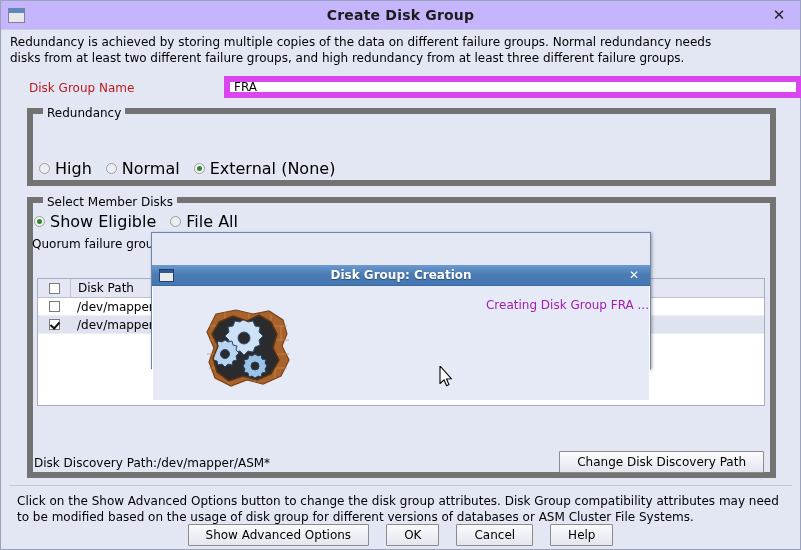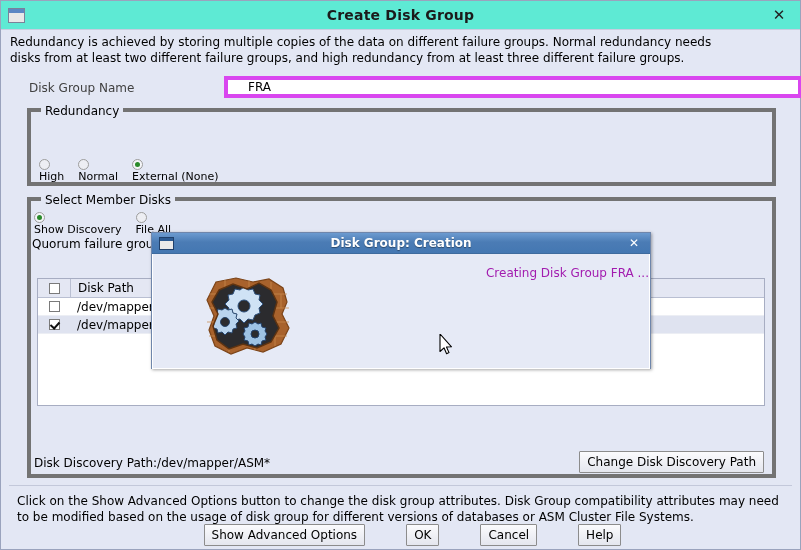--- a/index.html
+++ b/index.html
@@ -11,21 +11,21 @@
   }
   .window{
     position:absolute;left:0;top:0;width:801px;height:550px;
     background:#e3e7f4;
     border:1px solid #9aa3bd;
     box-sizing:border-box;
   }
   
   .titlebar{
     position:relative;height:28px;
-    background:#5eead4;
+    background:#c4b5fd;
     border-bottom:1px solid #c8cde0;
     display:flex;align-items:center;
   }
   .win-icon{
     width:17px;height:15px;margin-left:7px;
     border:1px solid #7b8199;background:#e8e8e8;
     box-sizing:border-box;position:relative;
   }
   .win-icon:before{
     content:"";position:absolute;left:0;top:0;right:0;height:4px;
@@ -40,48 +40,47 @@
     position:absolute;right:10px;top:4px;
     width:22px;height:20px;line-height:20px;text-align:center;
     font-size:15px;font-weight:bold;color:#222;cursor:pointer;
   }
   
   .content{position:relative;height:521px;}
   .row-name{
     position:absolute;left:28px;top:46px;width:745px;height:24px;
     display:flex;align-items:center;
   }
-  .lbl-name{font-size:12px;color:#404040;}
+  .lbl-name{font-size:12px;color:#b91c1c;}
   .inp-name{
     position:absolute;left:195px;top:0;width:578px;height:22px;
-    border:4px solid #d946ef;background:#fff;
+    border:6px solid #d946ef;background:#fff;
     box-sizing:border-box;font-family:inherit;font-size:12px;
-    padding:0 20px;color:#000;outline:none;
+    padding:0 4px;color:#000;outline:none;
   }
   
   .group{
-    position:absolute;border:4px solid #737373;
+    position:absolute;border:6px solid #737373;
     box-sizing:border-box;background:transparent;
   }
   .group > .legend{
     position:absolute;top:-8px;left:10px;
     background:#e3e7f4;padding:0 4px;font-size:12px;color:#000;
   }
   #grp-redundancy{left:24px;top:78px;width:749px;height:78px;}
   #grp-disks{left:24px;top:167px;width:749px;height:281px;}
   .para{
     position:absolute;font-size:12px;line-height:16px;color:#000;
   }
   #red-text{left:9px;top:4px;width:730px;}
   .radio-row{position:absolute;display:flex;align-items:center;gap:0px;}
   #red-radios{left:38px;top:129px;}
   .radio{
-    display:flex;align-items:flex-start;margin-right:14px;cursor:pointer;
-    font-size:11px;
-    flex-direction:column;
+    display:flex;align-items:center;margin-right:14px;cursor:pointer;
+    font-size:16px;
   }
   .rdot{
     width:11px;height:11px;border-radius:50%;
     border:1px solid #9d9d9d;background:#edeef3;
     margin-right:5px;position:relative;box-sizing:border-box;
     flex:0 0 auto;
   }
   .radio.on .rdot{background:#f4f5f8;}
   .radio.on .rdot:after{
     content:"";position:absolute;left:2px;top:2px;
@@ -122,23 +121,22 @@
     content:"";position:absolute;left:2px;top:0px;
     width:4px;height:7px;border:solid #101010;
     border-width:0 2px 2px 0;transform:rotate(42deg);
   }
   #note-text{left:33px;top:385px;width:730px;}
   #ddpath{left:33px;top:425px;font-size:12px;text-align:center;}
   .btn{
     border:1px solid #8c8c8c;
     background:linear-gradient(#fbfbfd,#e4e6ee);
     font-family:inherit;font-size:12px;color:#000;
-    padding:3px 7px;cursor:pointer;box-sizing:border-box;
+    padding:3px 17px;cursor:pointer;box-sizing:border-box;
     border-radius:1px;
-    margin-left:24px;
   }
   #btn-ddp{position:absolute;right:36px;top:421px;}
   .sep{
     position:absolute;left:8px;right:8px;top:455px;height:1px;
     background:#c3c8da;
   }
   #footer-text{left:16px;top:463px;width:775px;}
   .footer-btns{
     position:absolute;left:0;right:0;top:494px;
     display:flex;justify-content:center;gap:17px;
@@ -148,20 +146,21 @@
     position:absolute;left:150px;top:202px;width:500px;height:137px;
     border:1px solid #6f86ab;background:#e4e8f5;
     box-sizing:border-box;
     box-shadow:1px 1px 3px rgba(0,0,0,.35);
   }
   .modal-title{
     height:20px;
     background:linear-gradient(to bottom,#6c9bd0 0%,#4b7cb5 45%,#4477b2 100%);
     display:flex;align-items:center;position:relative;
     border-bottom:1px solid #3e6b9e;
+    margin-top:32px;
   }
   .modal-icon{
     width:15px;height:13px;margin-left:7px;
     border:1px solid #20406b;background:#eaeaea;box-sizing:border-box;
     position:relative;
   }
   .modal-icon:before{
     content:"";position:absolute;left:0;right:0;top:0;height:3px;
     background:#2c5a92;
   }
@@ -226,21 +225,21 @@
       </label>
     </div>
 
     <fieldset class="group" id="grp-disks">
       <div class="legend">Select Member Disks</div>
     </fieldset>
 
     <div class="radio-row" id="disk-radios">
       <label class="radio on">
         <span class="rdot"></span>
-        <span>Show Discovery</span>
+        <span>Show Eligible</span>
       </label>
       <label class="radio">
         <span class="rdot"></span>
         <span>File All</span>
       </label>
     </div>
 
     <div class="para" id="quorum-text">Quorum failure groups ... require ASM compatibility of 11.2 or higher</div>
 
     <div class="tablewrap">

